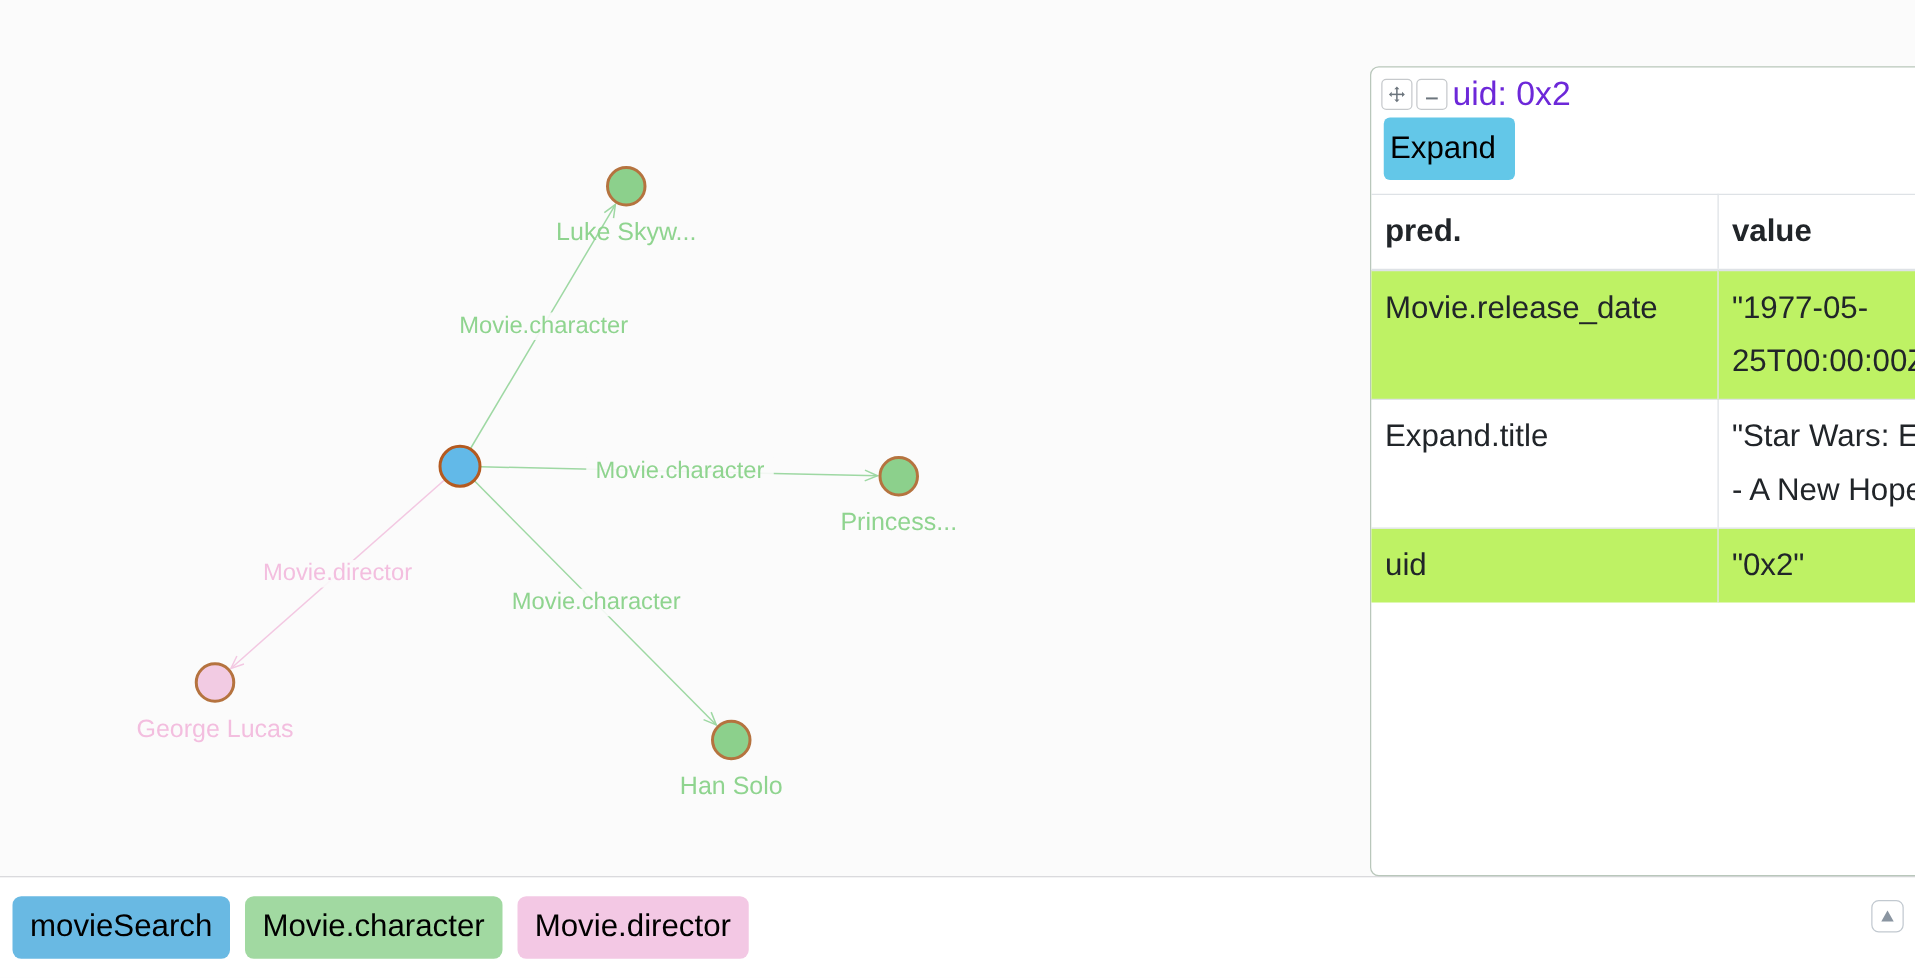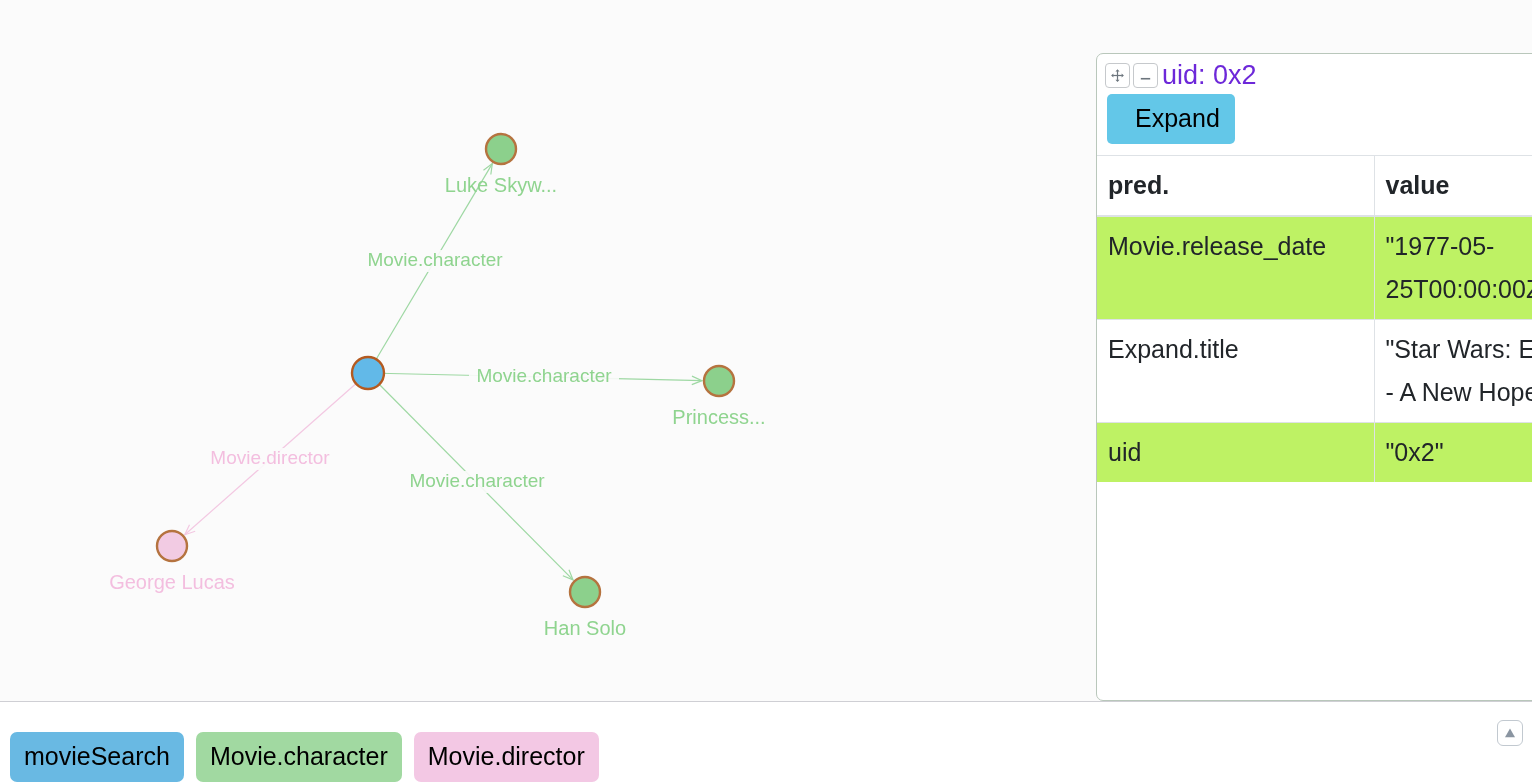--- a/index.html
+++ b/index.html
@@ -110,21 +110,21 @@
   .expand-row { padding: 6px 0 10px 10px; }
 
   #expand-button {
     background: #63c7e8;
     color: #000000;
     border: none;
     border-radius: 5px;
     font-family: "Liberation Sans", sans-serif;
     font-size: 25px;
     line-height: 1;
-    padding: 12px 15px 13px 28px;
+    padding: 12px 15px 13px 5px;
     cursor: pointer;
   }
 
   .props-table {
     width: 100%;
     border-collapse: collapse;
     table-layout: fixed;
     margin-top: 1px;
   }
   .props-table th,
@@ -151,21 +151,21 @@
 
   
   #legend-bar {
     position: absolute;
     left: 0;
     top: 702px;
     width: 1532px;
     height: 80px;
     background: #ffffff;
     display: flex;
-    align-items: flex-end;
+    align-items: center;
     padding-left: 10px;
     gap: 12px;
     box-sizing: border-box;
   }
 
   .legend-chip {
     border: none;
     border-radius: 7px;
     font-family: "Liberation Sans", sans-serif;
     font-size: 25px;

